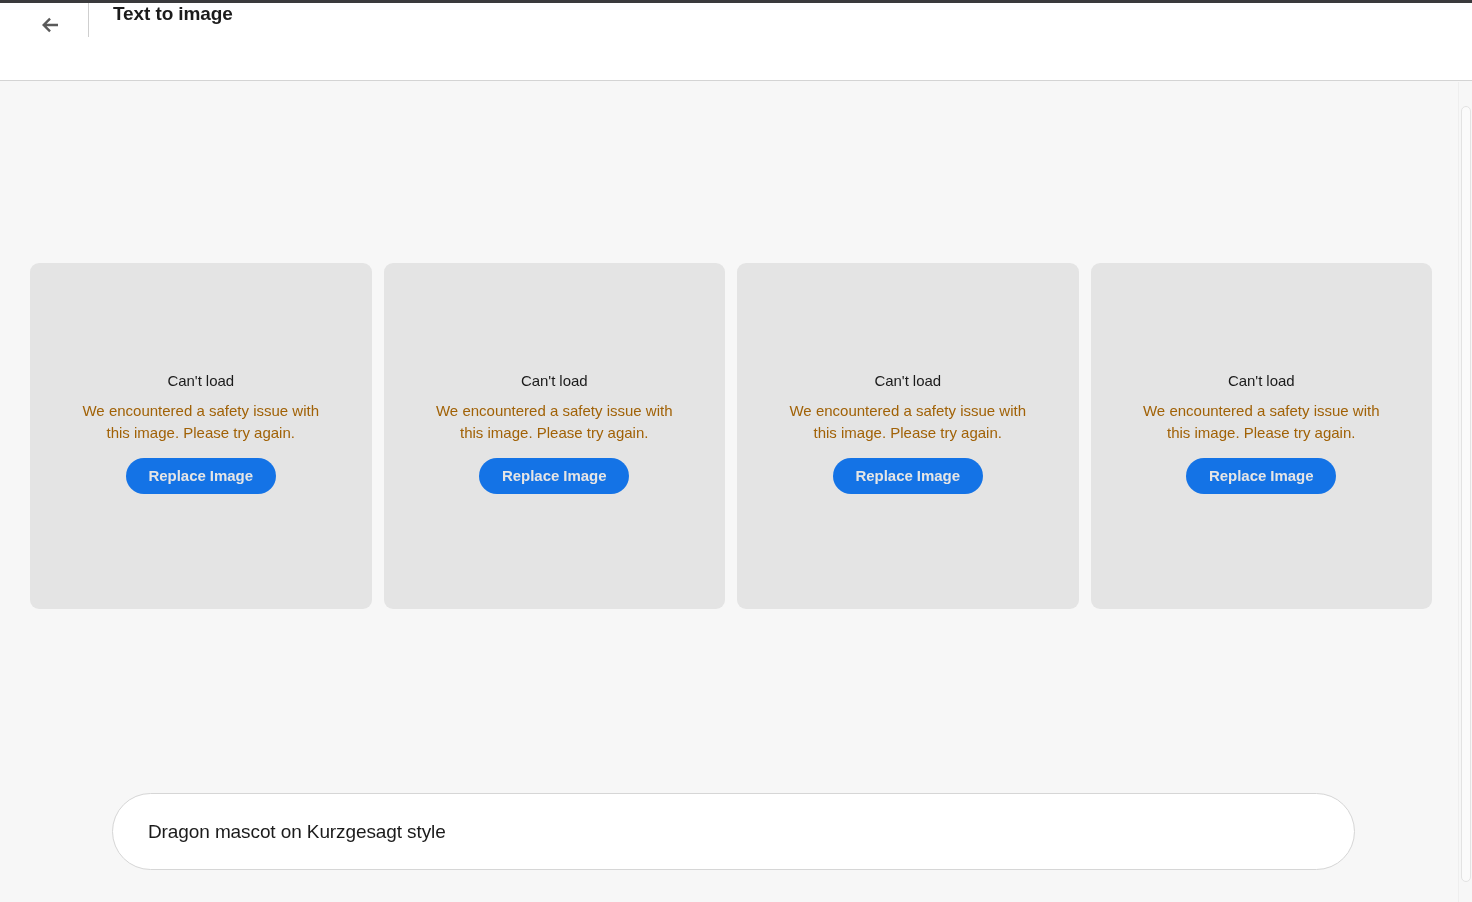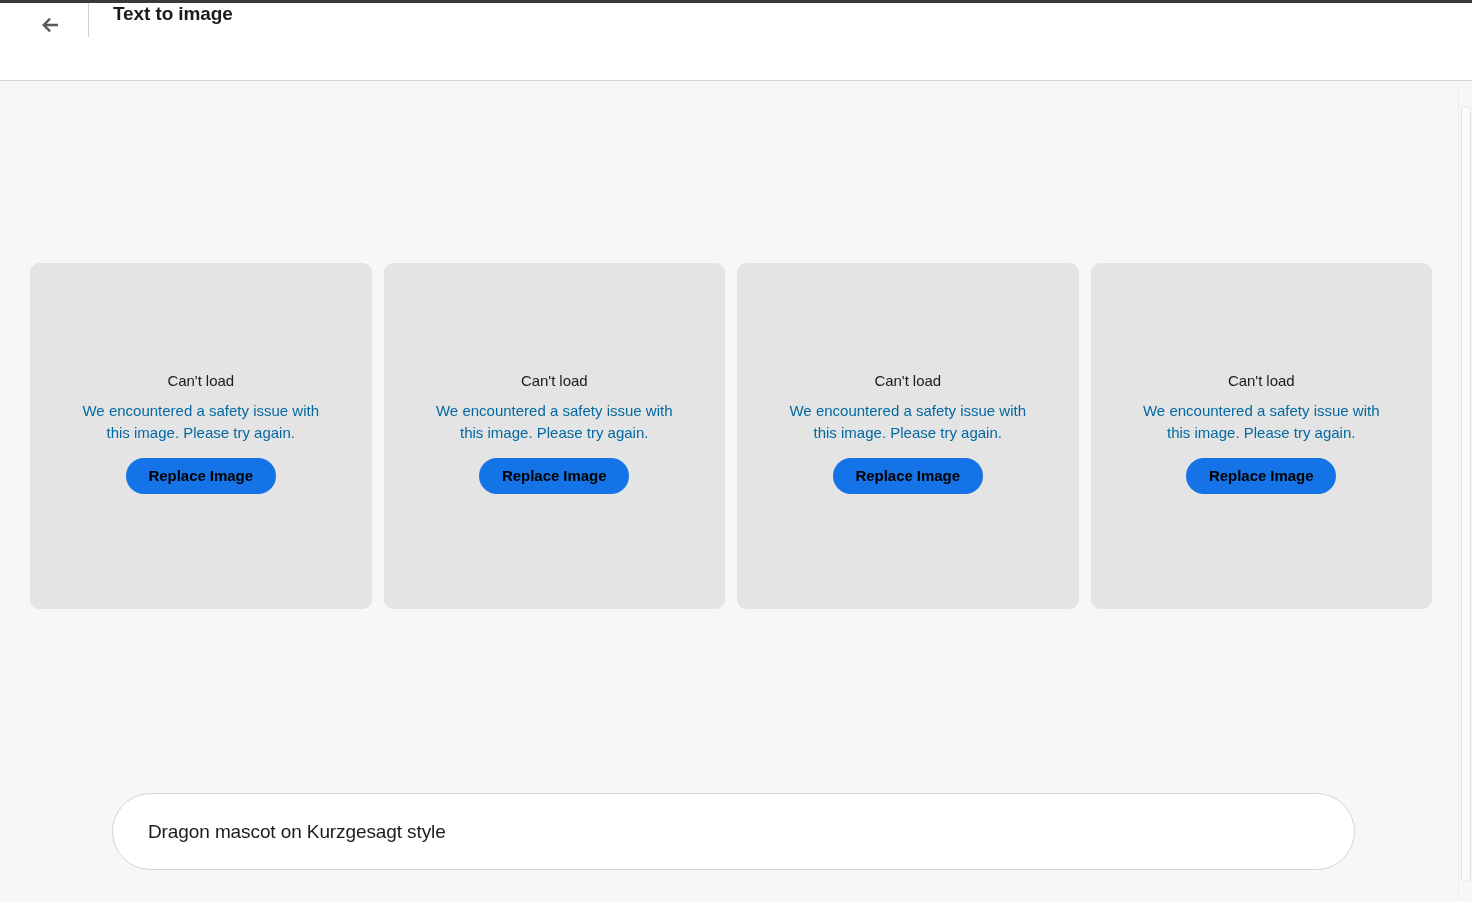--- a/index.html
+++ b/index.html
@@ -106,31 +106,31 @@
     font-size: 15px;
     font-weight: normal;
     color: #1b1b1b;
     margin-bottom: 11px;
     letter-spacing: -0.05px;
   }
 
   .card-message {
     font-size: 15px;
     line-height: 22px;
-    color: #0369a1;
+    color: #a16207;
     margin-bottom: 14px;
     max-width: 250px;
     margin-left: auto;
     margin-right: auto;
   }
 
   .replace-button {
     display: inline-block;
     background: #1473e6;
-    color: #000000;
+    color: #e5e5e5;
     font-size: 15px;
     font-weight: bold;
     border: none;
     border-radius: 20px;
     padding: 10px 23px 11px;
     cursor: pointer;
     font-family: "Liberation Sans", sans-serif;
     letter-spacing: -0.05px;
     line-height: 1;
     text-align: right;

